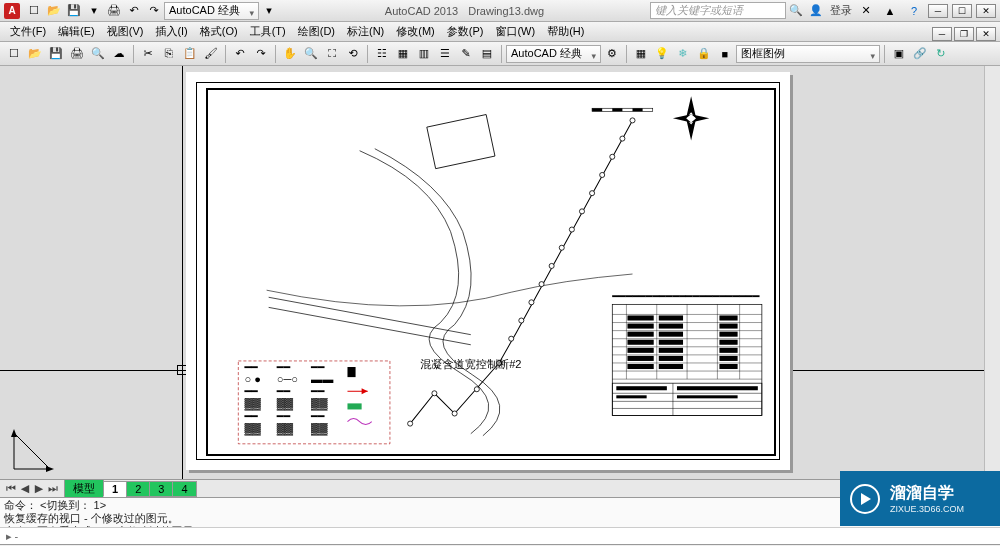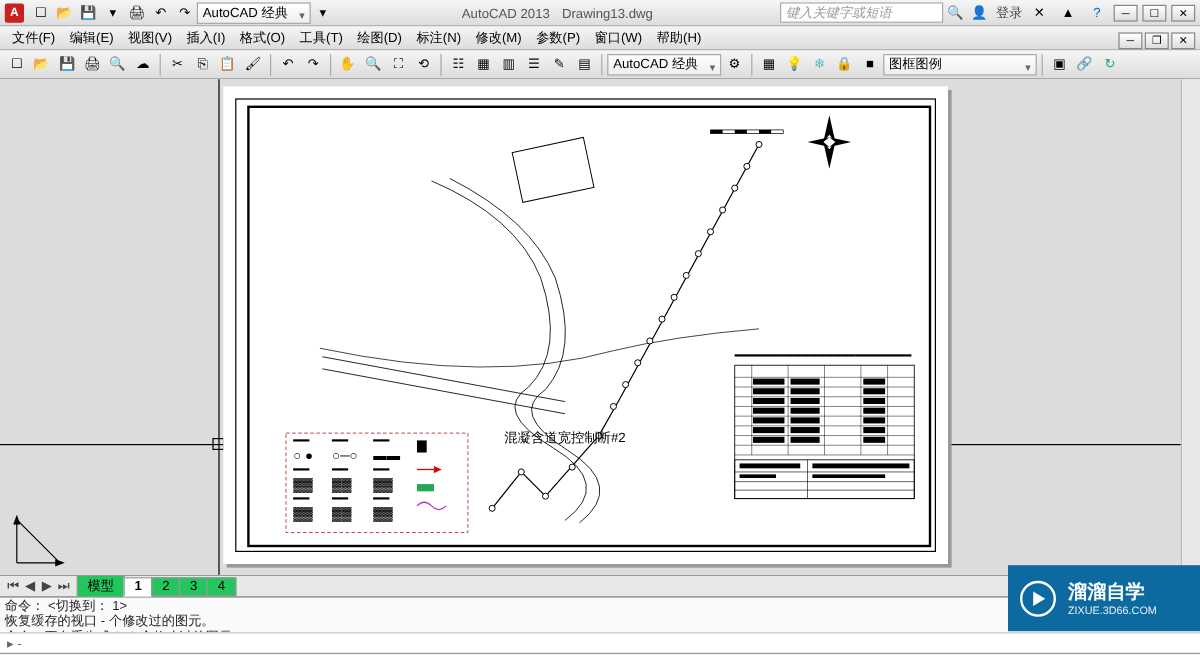--- a/index.html
+++ b/index.html
@@ -33,21 +33,21 @@
     .paper { position: absolute; left: 186px; top: 6px; width: 604px; height: 398px; background: #fff; box-shadow: 3px 3px 0 #999; }
     .paper-inner { position: absolute; left: 10px; top: 10px; right: 10px; bottom: 10px; border: 1px solid #000; }
     .paper-frame { position: absolute; left: 20px; top: 16px; right: 14px; bottom: 14px; border: 2px solid #000; }
     
     .tabs-row { background: #e8e8e8; height: 18px; display: flex; align-items: center; padding: 0 4px; border-top: 1px solid #999; font-size: 10px; }
     .tab-btn { padding: 1px 8px; border: 1px solid #999; background: #22c55e; margin-right: -1px; cursor: pointer; }
     .tab-btn.active { background: #fff; border-bottom: 1px solid #fff; font-weight: bold; }
     .tab-nav { display: inline-flex; align-items: center; margin-right: 4px; }
     .tab-nav span { width: 14px; text-align: center; cursor: pointer; color: #444; }
     
-    .command-area { background: #737373; border-top: 1px solid #999; height: 47px; display: flex; flex-direction: column; font-family: "SimSun", monospace; font-size: 11px; }
+    .command-area { background: #3b82f6; border-top: 1px solid #999; height: 47px; display: flex; flex-direction: column; font-family: "SimSun", monospace; font-size: 11px; }
     .cmd-history { flex: 1; padding: 1px 4px; overflow: hidden; line-height: 13px; color: #222; background: #fafafa; }
     .cmd-input-row { display: flex; align-items: center; background: #fff; border-top: 1px solid #ccc; padding: 1px 4px; }
     .cmd-prompt-icon { width: 16px; height: 14px; margin-right: 4px; display: flex; align-items: center; justify-content: center; color: #666; }
     .cmd-input { flex: 1; border: none; outline: none; font-style: italic; color: #999; font-size: 11px; }
     
     .status-bar { background: linear-gradient(#f0f0f0, #d8d8d8); height: 22px; display: flex; align-items: center; padding: 0 4px; border-top: 1px solid #999; gap: 1px; }
     
     .watermark { position: absolute; right: 0; bottom: 20px; width: 160px; height: 55px; background: #0c6aa0; display: flex; align-items: center; justify-content: flex-start; padding: 0 10px; color: #fff; gap: 10px; }
     .wm-play { width: 30px; height: 30px; border-radius: 50%; border: 2px solid #fff; display: flex; align-items: center; justify-content: center; }
     .wm-text { font-size: 16px; font-weight: bold; }
@@ -140,21 +140,21 @@
   <div class="workspace-combo">
       <span>AutoCAD 经典</span>
     </div>
   <span class="icon-btn">⚙</span>
   <div class="sep"></div>
   <span class="icon-btn">▦</span>
   <span class="icon-btn" style="color:#d4a000">💡</span>
   <span class="icon-btn" style="color:#5bb">❄</span>
   <span class="icon-btn">🔒</span>
   <span class="icon-btn">■</span>
-  <div class="workspace-combo" style="width:128px">
+  <div class="workspace-combo" style="width:144px">
       <span>图框图例</span>
     </div>
   <div class="sep"></div>
   <span class="icon-btn">▣</span>
   <span class="icon-btn">🔗</span>
   <span class="icon-btn" style="color:#2a8">↻</span>
 </div>
 
 <div class="drawing-area">
   <div class="canvas-wrap">

